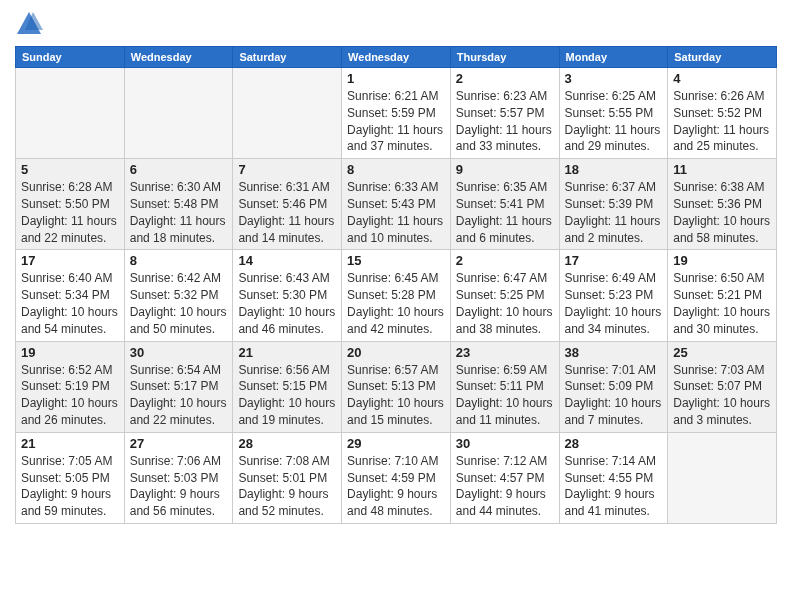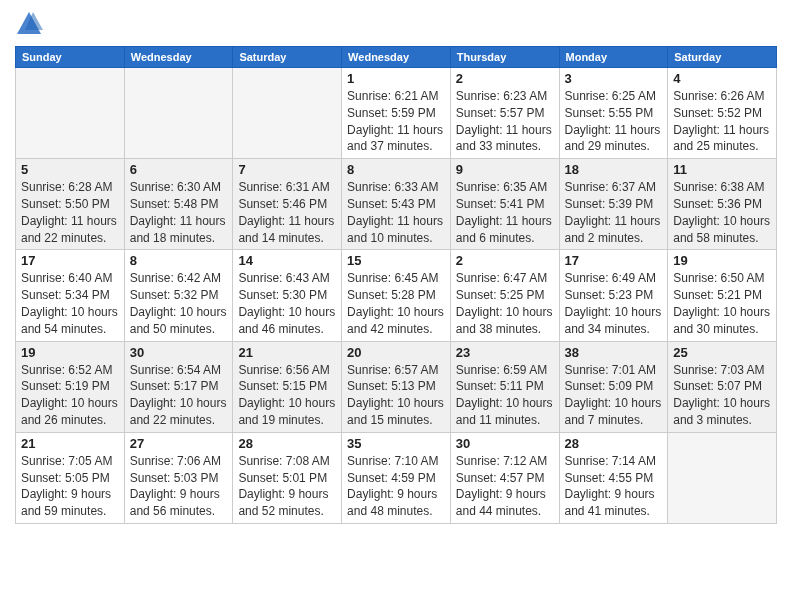--- a/index.html
+++ b/index.html
@@ -246,21 +246,21 @@
           </td>
           <td>
             <span class="day-num">27</span>
             <div class="day-info">Sunrise: 7:06 AM<br>Sunset: 5:03 PM<br>Daylight: 9 hours<br>and 56 minutes.</div>
           </td>
           <td>
             <span class="day-num">28</span>
             <div class="day-info">Sunrise: 7:08 AM<br>Sunset: 5:01 PM<br>Daylight: 9 hours<br>and 52 minutes.</div>
           </td>
           <td>
-            <span class="day-num">35</span>
+            <span class="day-num">29</span>
             <div class="day-info">Sunrise: 7:10 AM<br>Sunset: 4:59 PM<br>Daylight: 9 hours<br>and 48 minutes.</div>
           </td>
           <td>
             <span class="day-num">30</span>
             <div class="day-info">Sunrise: 7:12 AM<br>Sunset: 4:57 PM<br>Daylight: 9 hours<br>and 44 minutes.</div>
           </td>
           <td>
             <span class="day-num">28</span>
             <div class="day-info">Sunrise: 7:14 AM<br>Sunset: 4:55 PM<br>Daylight: 9 hours<br>and 41 minutes.</div>
           </td>

